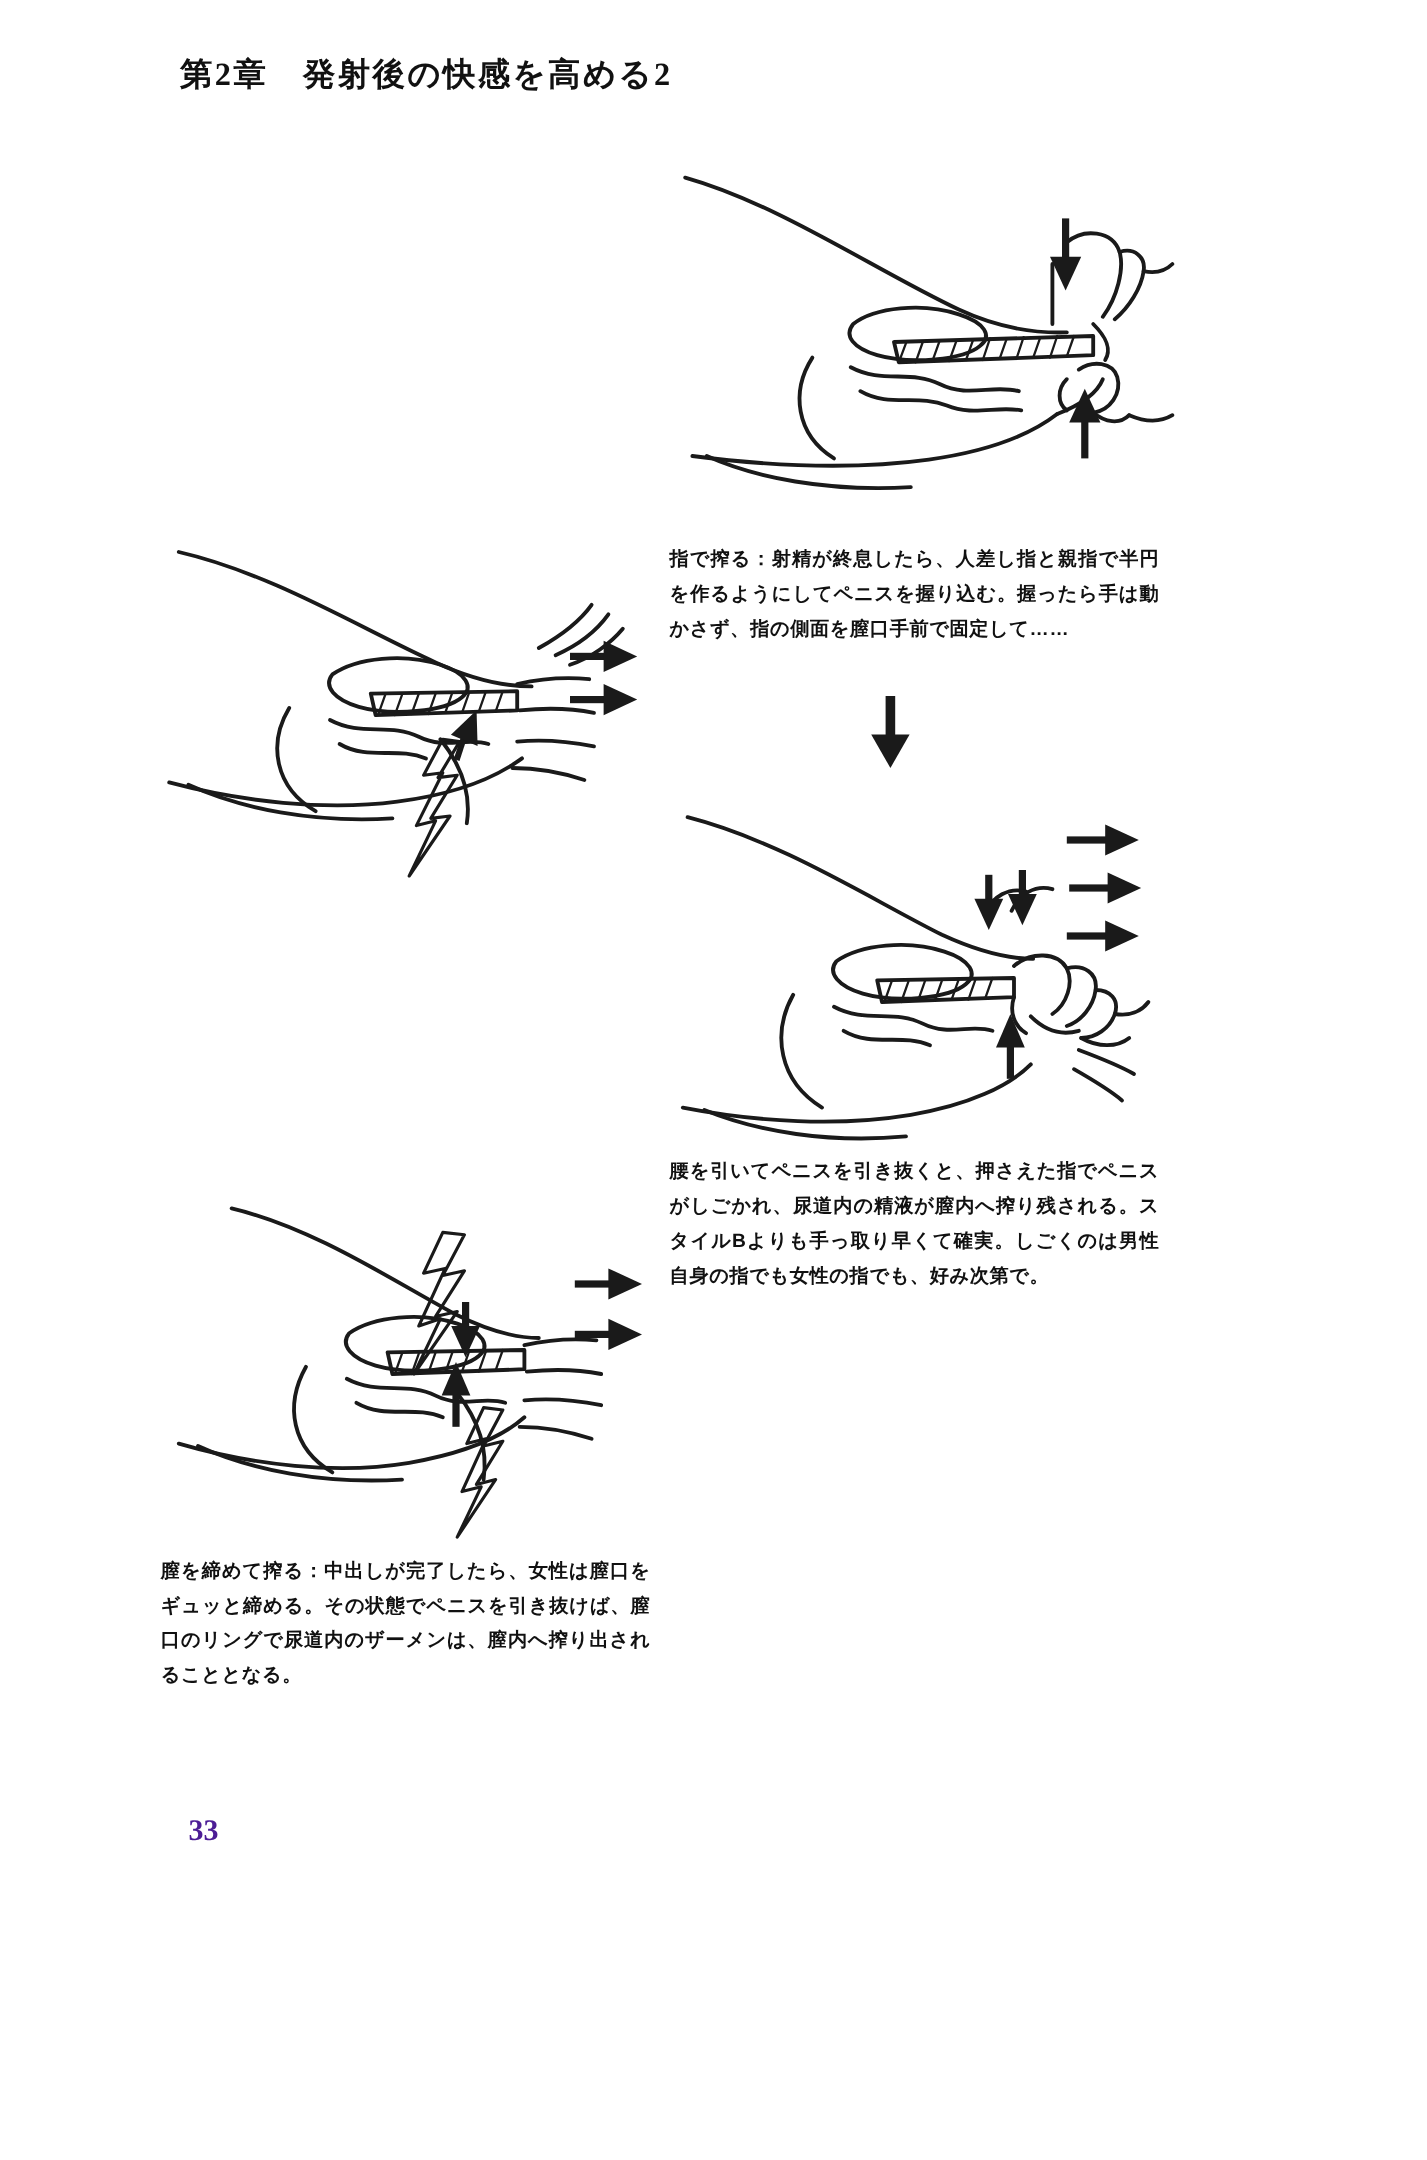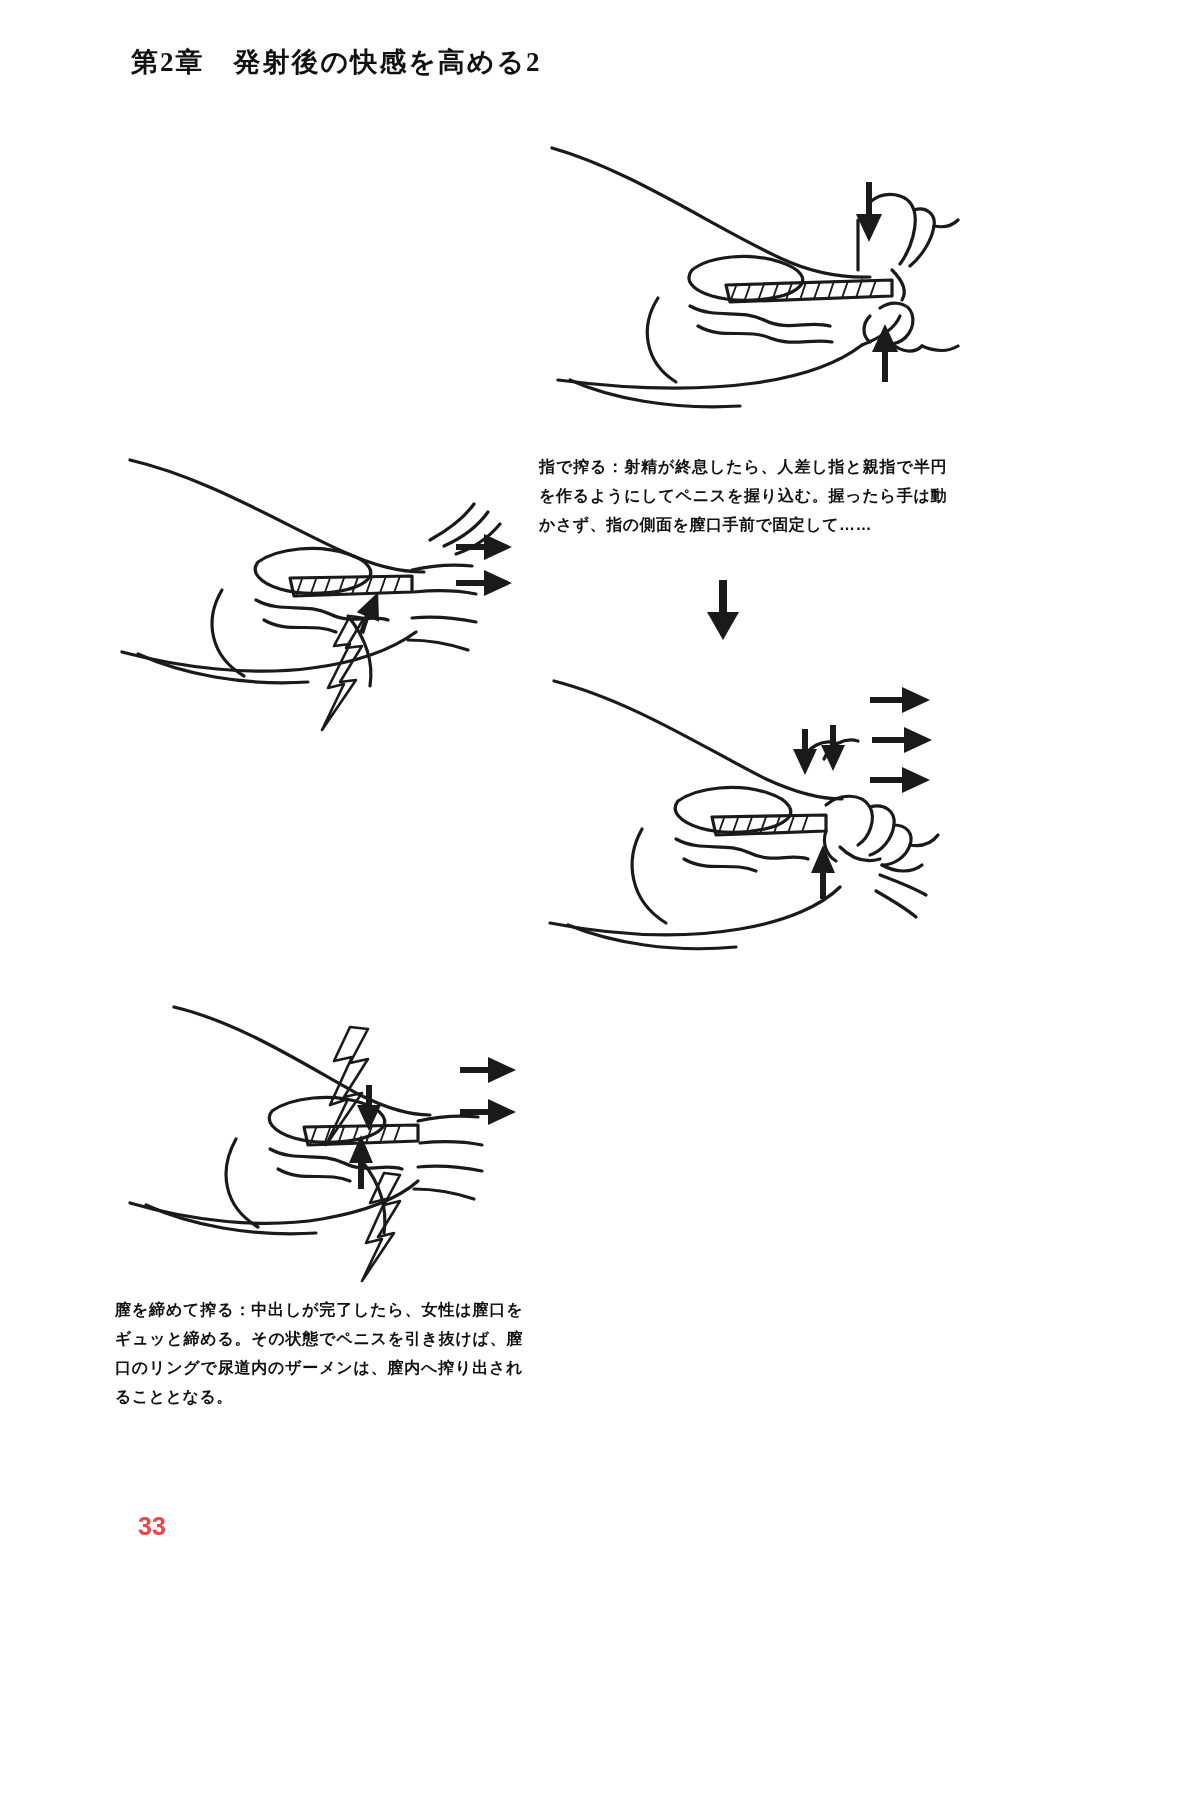--- a/index.html
+++ b/index.html
@@ -3,21 +3,21 @@
 <meta charset="utf-8">
 <style>
   html, body { margin:0; padding:0; }
   body {
     width:1189px; height:1800px;
     background:#ffffff;
     font-family:"Liberation Sans", sans-serif;
     position:relative;
     overflow:hidden;
   }
-  .page { position:absolute; inset:0; }
+  .page { position:absolute; inset:0;margin-left:19px; }
 
   
   .chapter-header{
     position:absolute;
     left:131px; top:44px;
     font-family:"Liberation Serif", serif;
     font-size:27px;
     font-weight:700;
     letter-spacing:2px;
     color:#111;
@@ -49,24 +49,24 @@
   .flow-arrow{
     position:absolute;
     left:700px; top:580px;
     width:46px; height:62px;
   }
 
   
   .page-number{
     position:absolute;
     left:138px; top:1512px;
-    font-family:Liberation Sans, sans-serif;
+    font-family:Liberation Serif, serif;
     font-size:25px;
     font-weight:700;
-    color:#ef4444;
+    color:#4c1d95;
   }
 </style>
 </head>
 <body>
 
 <div class="page">
 
   <div class="chapter-header">第2章　発射後の快感を高める2</div>
 
   <div class="illus" style="left:540px; top:130px;">
@@ -264,20 +264,21 @@
         <polygon points="293,106 281,80 305,80"></polygon>
       </g>
 
       <g fill="#1a1a1a">
         <rect x="280" y="196" width="6" height="38"></rect>
         <polygon points="283,180 271,208 295,208"></polygon>
       </g>
     </svg>
   </div>
 
+  <div class="caption cap-mr">腰を引いてペニスを引き抜くと、押さえた指でペニスがしごかれ、尿道内の精液が膣内へ搾り残される。スタイルBよりも手っ取り早くて確実。しごくのは男性自身の指でも女性の指でも、好み次第で。</div>
 
   <div class="illus" style="left:112px; top:985px;">
     <svg width="420" height="300" viewBox="0 0 420 300">
       <g fill="none" stroke="#1a1a1a" stroke-width="3.2" stroke-linecap="round" stroke-linejoin="round">
 
         <path d="M62 22 C 130 38, 196 82, 248 110 C 272 122, 296 130, 318 130"></path>
 
         <path d="M18 218 C 80 236, 150 244, 210 234 C 256 226, 288 212, 306 196"></path>
         <path d="M34 220 C 78 240, 138 252, 204 248"></path>
 

